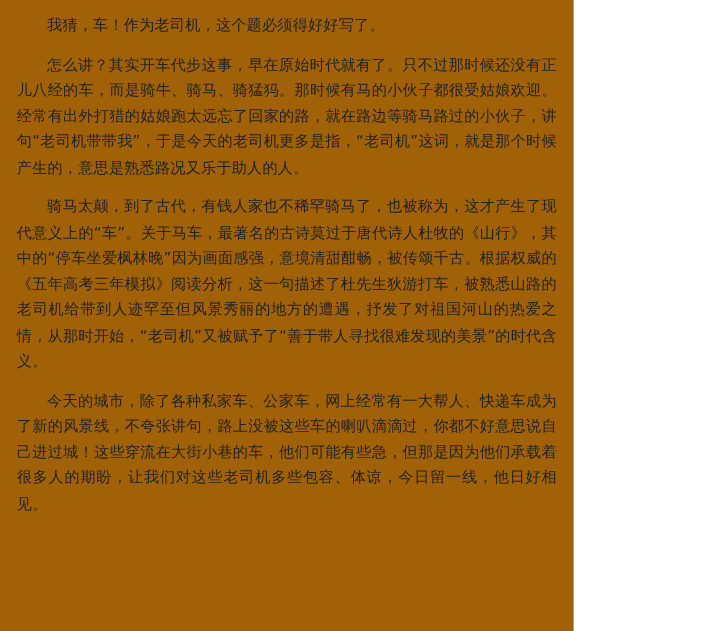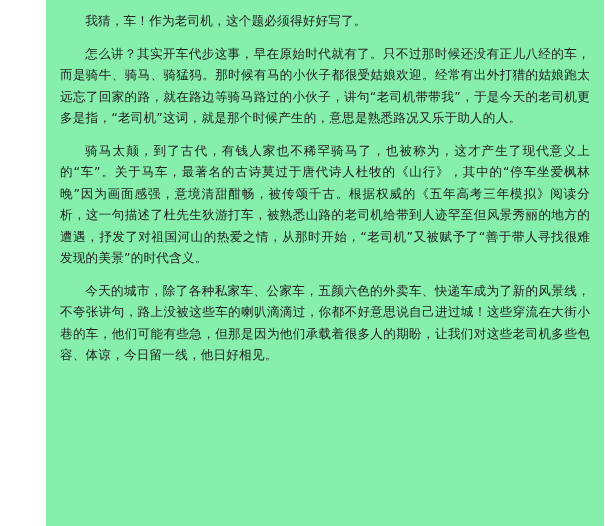--- a/index.html
+++ b/index.html
@@ -7,27 +7,26 @@
     padding: 0;
     background: #ffffff;
   }
   body {
     width: 605px;
     height: 526px;
     overflow: hidden;
     font-family: "DejaVu Sans", "Liberation Sans", sans-serif;
   }
   .page {
-    width: 558px;
+    width: 478px;
     height: 526px;
-    background: #86efac;
+    background: #a16207;
     box-sizing: border-box;
     padding: 10px 14px 0 14px;
     position: relative;
-    margin-left: 46px;
   }
   .article {
     display: block;
   }
   .para {
     color: #222222;
     font-size: 12.6px;
     line-height: 21.5px;
     text-align: justify;
     text-justify: inter-ideograph;
@@ -41,15 +40,15 @@
   }
 </style>
 </head>
 <body>
 
 <div class="page">
   <div class="article">
     <p class="para">我猜，车！作为老司机，这个题必须得好好写了。</p>
     <p class="para">怎么讲？其实开车代步这事，早在原始时代就有了。只不过那时候还没有正儿八经的车，而是骑牛、骑马、骑猛犸。那时候有马的小伙子都很受姑娘欢迎。经常有出外打猎的姑娘跑太远忘了回家的路，就在路边等骑马路过的小伙子，讲句“老司机带带我”，于是今天的老司机更多是指，“老司机”这词，就是那个时候产生的，意思是熟悉路况又乐于助人的人。</p>
     <p class="para">骑马太颠，到了古代，有钱人家也不稀罕骑马了，也被称为，这才产生了现代意义上的“车”。关于马车，最著名的古诗莫过于唐代诗人杜牧的《山行》，其中的“停车坐爱枫林晚”因为画面感强，意境清甜酣畅，被传颂千古。根据权威的《五年高考三年模拟》阅读分析，这一句描述了杜先生狄游打车，被熟悉山路的老司机给带到人迹罕至但风景秀丽的地方的遭遇，抒发了对祖国河山的热爱之情，从那时开始，“老司机”又被赋予了“善于带人寻找很难发现的美景”的时代含义。</p>
-    <p class="para">今天的城市，除了各种私家车、公家车，五颜六色的外卖车、快递车成为了新的风景线，不夸张讲句，路上没被这些车的喇叭滴滴过，你都不好意思说自己进过城！这些穿流在大街小巷的车，他们可能有些急，但那是因为他们承载着很多人的期盼，让我们对这些老司机多些包容、体谅，今日留一线，他日好相见。</p>
+    <p class="para">今天的城市，除了各种私家车、公家车，网上经常有一大帮人、快递车成为了新的风景线，不夸张讲句，路上没被这些车的喇叭滴滴过，你都不好意思说自己进过城！这些穿流在大街小巷的车，他们可能有些急，但那是因为他们承载着很多人的期盼，让我们对这些老司机多些包容、体谅，今日留一线，他日好相见。</p>
   </div>
 </div>
 
 </body></html>

